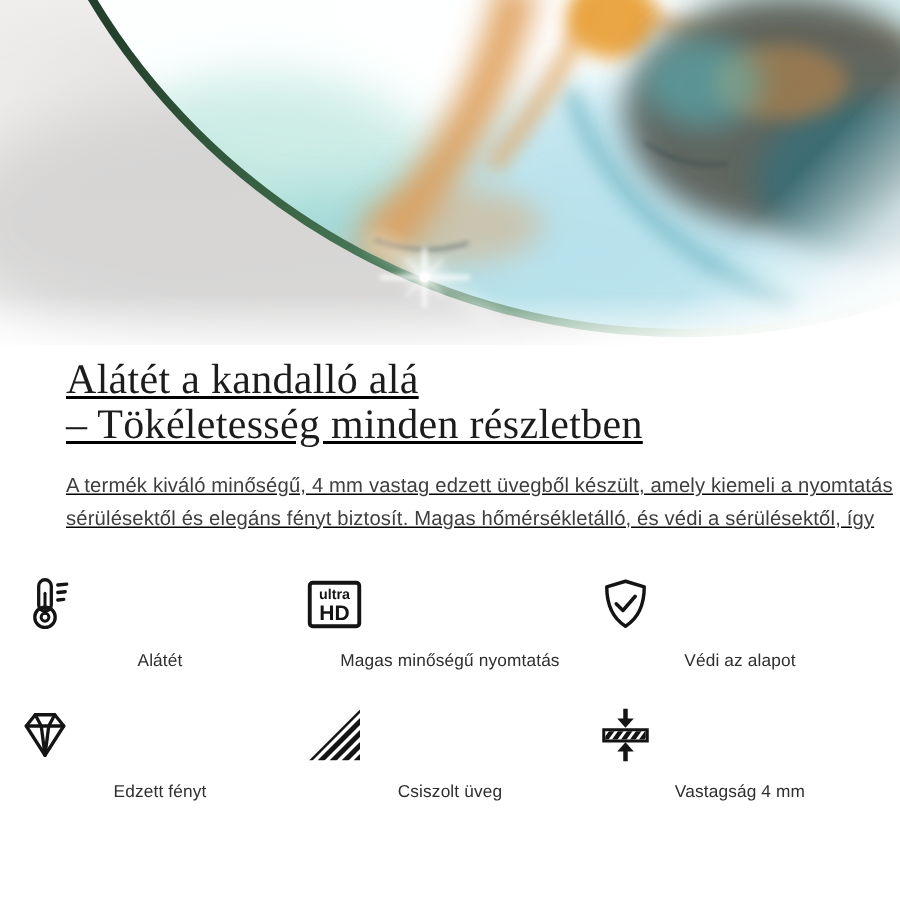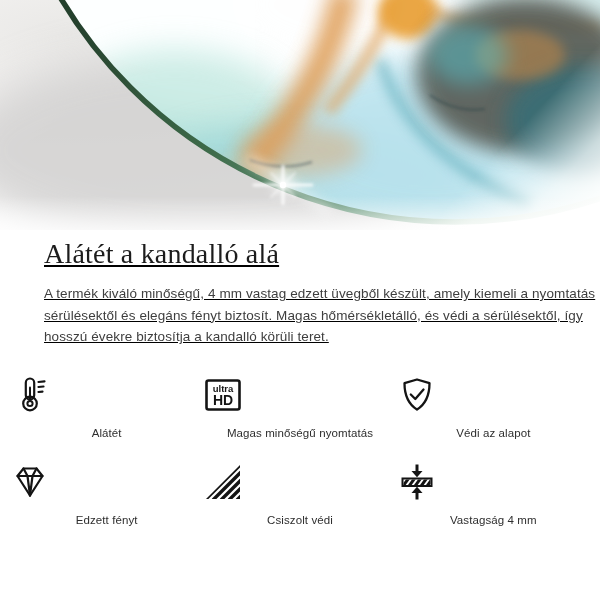--- a/index.html
+++ b/index.html
@@ -136,26 +136,26 @@
       <path d="M271 173 L295 197" stroke-width="1.6" opacity="0.7"></path>
       <path d="M295 173 L271 197" stroke-width="1.6" opacity="0.7"></path>
     </g>
     <circle cx="283" cy="185" r="3.2" fill="#ffffff"></circle>
   </g>
 </svg>
 
 <div class="content">
   <h1 class="title">
     <span>Alátét a kandalló alá</span><br>
+    <span>– Tökéletesség minden részletben</span>
   </h1>
 
   <div class="description">
     <div>A termék kiváló minőségű, 4 mm vastag edzett üvegből készült, amely kiemeli a nyomtatás</div>
     <div>sérülésektől és elegáns fényt biztosít. Magas hőmérsékletálló, és védi a sérülésektől, így</div>
-    <div>hosszú évekre biztosítja a kandalló körüli teret.</div>
   </div>
 </div>
 
 <div class="features">
 
   <div class="feature">
     <div class="icon-wrap">
       <svg class="ficon" width="40" height="40" viewBox="0 0 40 40">
         <g fill="none" stroke="#141414" stroke-width="2.2" stroke-linecap="round">
           <rect x="15.8" y="3.5" width="8.4" height="21" rx="4.2"></rect>
@@ -218,21 +218,21 @@
           </defs>
         <g clip-path="url(#triClip)" stroke="#141414" stroke-width="3.4">
           <line x1="2" y1="38" x2="38" y2="2"></line>
           <line x1="10" y1="38" x2="38" y2="10"></line>
           <line x1="18" y1="38" x2="38" y2="18"></line>
           <line x1="26" y1="38" x2="38" y2="26"></line>
           <line x1="34" y1="38" x2="38" y2="34"></line>
         </g>
       </svg>
     </div>
-    <span class="feature-label">Csiszolt védi</span>
+    <span class="feature-label">Csiszolt üveg</span>
   </div>
 
   <div class="feature">
     <div class="icon-wrap">
       <svg class="ficon" width="40" height="40" viewBox="0 0 40 40">
         <defs>
             <clipPath id="barClip">
               <rect x="6.5" y="17.5" width="27" height="5.5"></rect>
             </clipPath>
           </defs>

